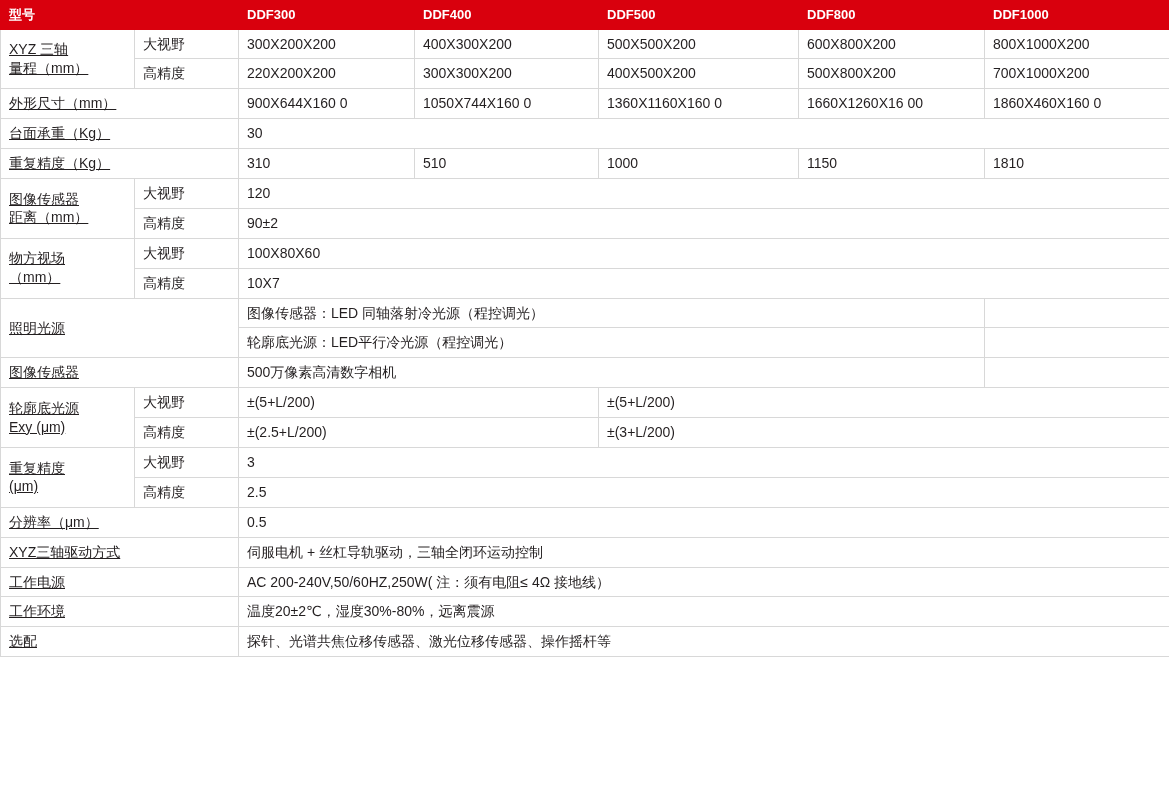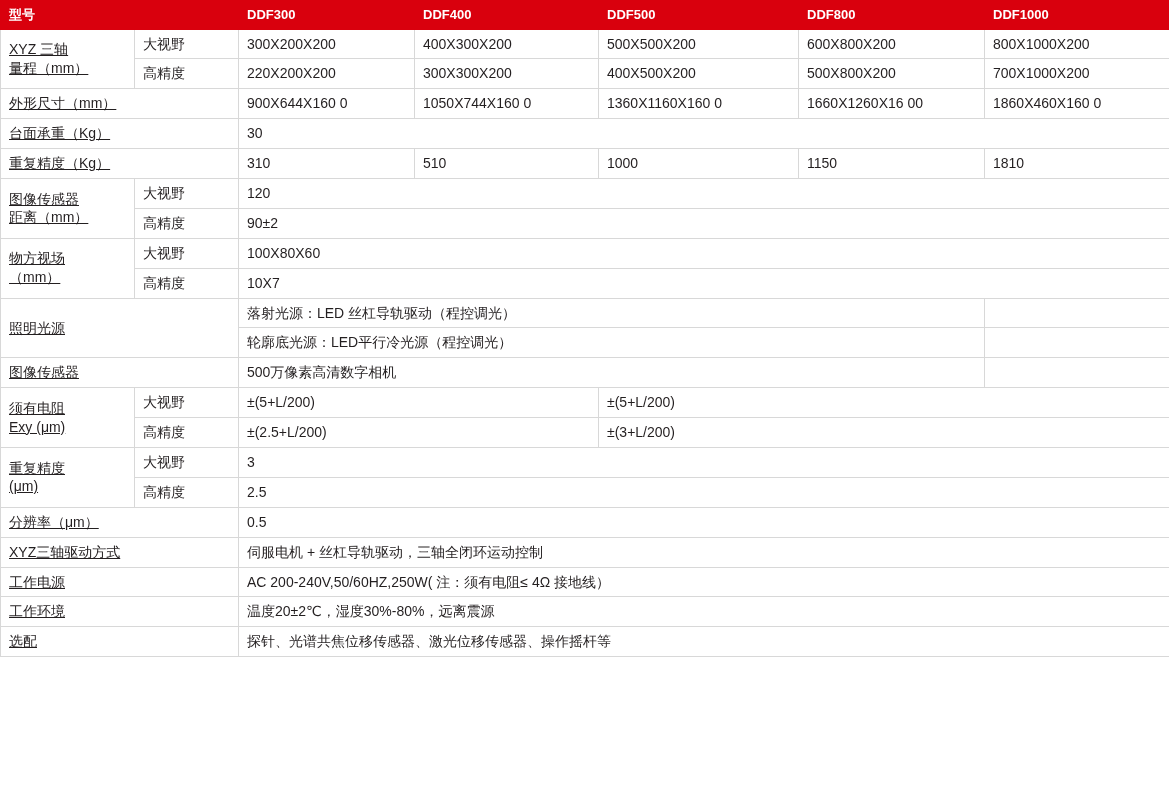--- a/index.html
+++ b/index.html
@@ -156,37 +156,37 @@
         <td class="sub">大视野</td>
         <td class="val" colspan="5">100X80X60</td>
       </tr>
       <tr>
         <td class="sub">高精度</td>
         <td class="val" colspan="5">10X7</td>
       </tr>
 
       <tr>
         <td class="lbl" colspan="2" rowspan="2">照明光源</td>
-        <td class="val" colspan="4">落射光源：LED 丝杠导轨驱动（程控调光）</td>
+        <td class="val" colspan="4">图像传感器：LED 同轴落射冷光源（程控调光）</td>
         <td class="blank"></td>
       </tr>
       <tr>
         <td class="val" colspan="4">轮廓底光源：LED平行冷光源（程控调光）</td>
         <td class="blank"></td>
       </tr>
 
       <tr>
         <td class="lbl" colspan="2">图像传感器</td>
         <td class="val" colspan="4">500万像素高清数字相机</td>
         <td class="blank"></td>
       </tr>
 
       <tr>
         <td class="lbl" rowspan="2">
-          <div>须有电阻</div>
+          <div>轮廓底光源</div>
           <div>Exy (μm)</div>
         </td>
         <td class="sub">大视野</td>
         <td class="val" colspan="2">±(5+L/200)</td>
         <td class="val" colspan="3">±(5+L/200)</td>
       </tr>
       <tr>
         <td class="sub">高精度</td>
         <td class="val" colspan="2">±(2.5+L/200)</td>
         <td class="val" colspan="3">±(3+L/200)</td>

